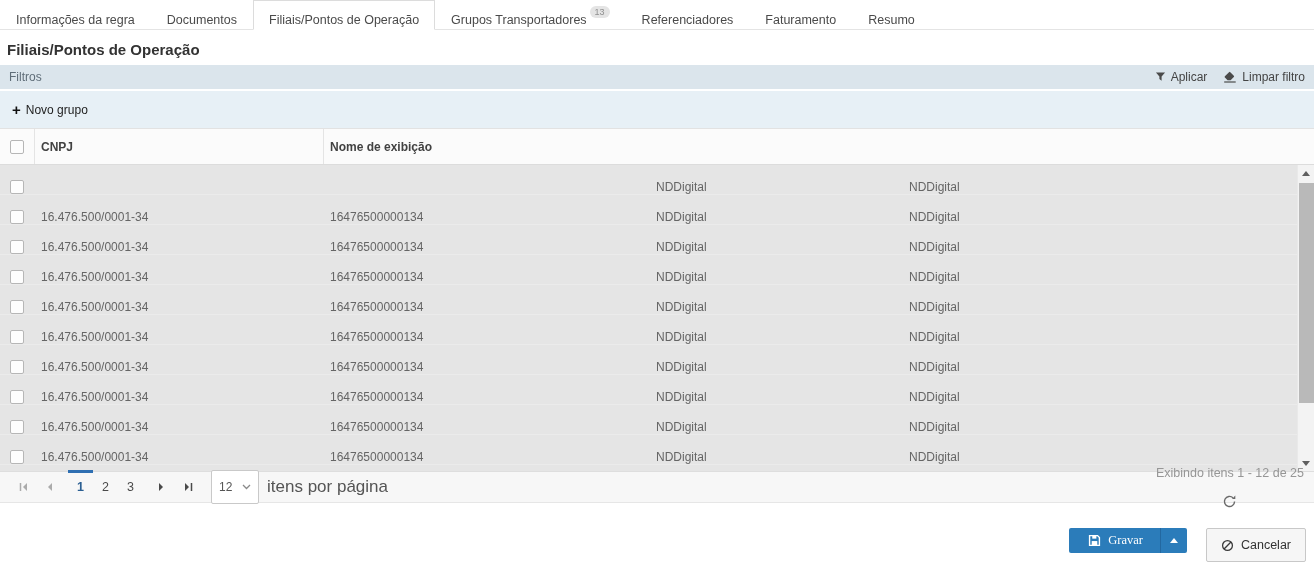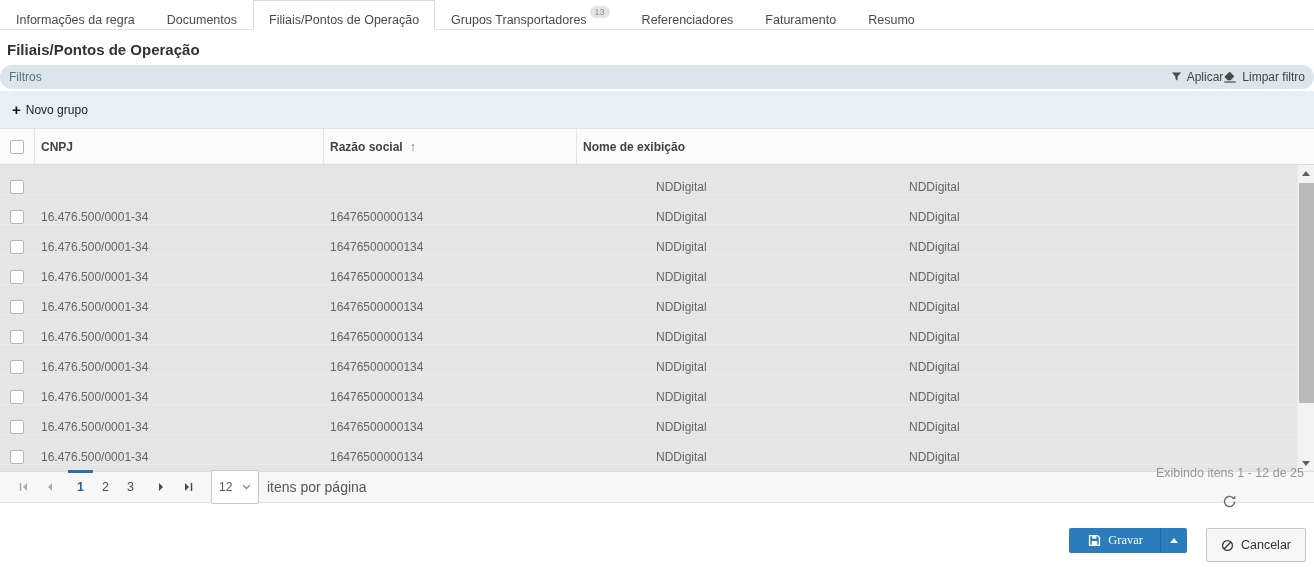--- a/index.html
+++ b/index.html
@@ -12,23 +12,23 @@
          border:1px solid transparent; cursor:pointer; white-space:nowrap; position:relative; margin-bottom:-1px; }
   .tab.active { background:#fff; border-color:#dcdcdc; border-bottom-color:#fff; }
   .tab-badge { font-size:9px; color:#8f8f8f; background:#e4e4e4; border-radius:8px; padding:1px 5px;
                margin-left:3px; position:relative; top:-7px; line-height:10px; }
 
   
   .page-title { font-size:15px; font-weight:bold; color:#333; padding:11px 0 7px 7px; }
 
   
   .filters-bar { height:24px; background:#dbe5ec; display:flex; align-items:center;
-                 justify-content:space-between; padding:0 9px; margin-bottom:2px;border-radius:12px; }
+                 justify-content:space-between; padding:0 9px; margin-bottom:2px; }
   .filters-title { font-size:12px; color:#5f6d78; }
-  .filters-actions { display:flex; align-items:center; }
+  .filters-actions { display:flex; align-items:center; gap:16px; }
   .filter-action { display:flex; align-items:center; gap:5px; font-size:12px; color:#444; cursor:pointer; }
 
   
   .grid-toolbar { height:37px; background:#e7f0f6; display:flex; align-items:center; padding:0 12px; }
   .new-group-btn { display:flex; align-items:center; gap:5px; font-size:12px; color:#222; cursor:pointer; }
   .plus-icon { font-size:15px; font-weight:bold; color:#111; line-height:12px; }
 
   
   .grid-header { display:flex; height:37px; border-top:1px solid #e2e2e2; border-bottom:1px solid #dcdcdc;
                  background:#fbfbfb; align-items:stretch; }
@@ -63,21 +63,21 @@
            display:flex; align-items:center; padding:0 10px; position:relative; }
   .pg-nav { width:26px; height:30px; display:flex; align-items:center; justify-content:center; cursor:pointer; }
   .pg-pages { display:flex; align-items:center; margin:0 6px; }
   .pg-num { min-width:25px; height:30px; display:flex; align-items:center; justify-content:center;
             font-size:12.5px; color:#4a4a4a; cursor:pointer; position:relative; }
   .pg-num.selected { color:#2b5f92; font-weight:bold; }
   .pg-num.selected::before { content:""; position:absolute; top:-2px; left:0; right:0; height:3px; background:#2f6fb2; }
   .pagesize { width:48px; height:26px; border:1px solid #c9c9c9; border-radius:2px; background:#fff;
               display:flex; align-items:center; justify-content:space-between; padding:16px 7px; margin:0 8px 0 10px; cursor:pointer; }
   .pagesize-value { font-size:12px; color:#555; }
-  .pager-label { font-size:14px; color:#555; }
+  .pager-label { font-size:17px; color:#555; }
   .pager-right { margin-left:auto; display:flex; align-items:center; gap:14px;flex-direction:column; }
   .pager-info { font-size:12.5px; color:#969696; }
   .refresh-btn { display:flex; align-items:center; cursor:pointer; }
 
   
   .footer-actions { position:absolute; right:8px; top:528px; display:flex; gap:19px; }
   .btn-save { display:flex; align-items:stretch; background:#2b7cba; border-radius:2px; color:#fff; height:25px; cursor:pointer; }
   .btn-save-main { display:flex; align-items:center; gap:7px; padding:0 17px 0 19px; font-size:12.5px;font-family:Liberation Serif, serif; }
   .btn-save-arrow { width:27px; display:flex; align-items:center; justify-content:center; border-left:1px solid #2368a0; cursor:pointer; }
   .tri-up-w { width:0; height:0; border-left:4px solid transparent; border-right:4px solid transparent; border-bottom:5px solid #fff; }
@@ -157,24 +157,20 @@
     <span>Novo grupo</span>
   </div>
 </div>
 
 <div class="grid-header">
   <div class="hcell c-check">
     <input type="checkbox" style="">
   </div>
   <div class="hcell c-cnpj">
     <span>CNPJ</span>
-  </div>
-  <div class="hcell c-razao">
-    <span>Razão social</span>
-    <span class="sort-arrow">↑</span>
   </div>
   <div class="hcell c-nome">
     <span>Nome de exibição</span>
   </div>
 </div>
 
 <div class="grid-body">
   <div id="rows-container">
   <div class="grid-row">
     <div class="bcell c-check">

